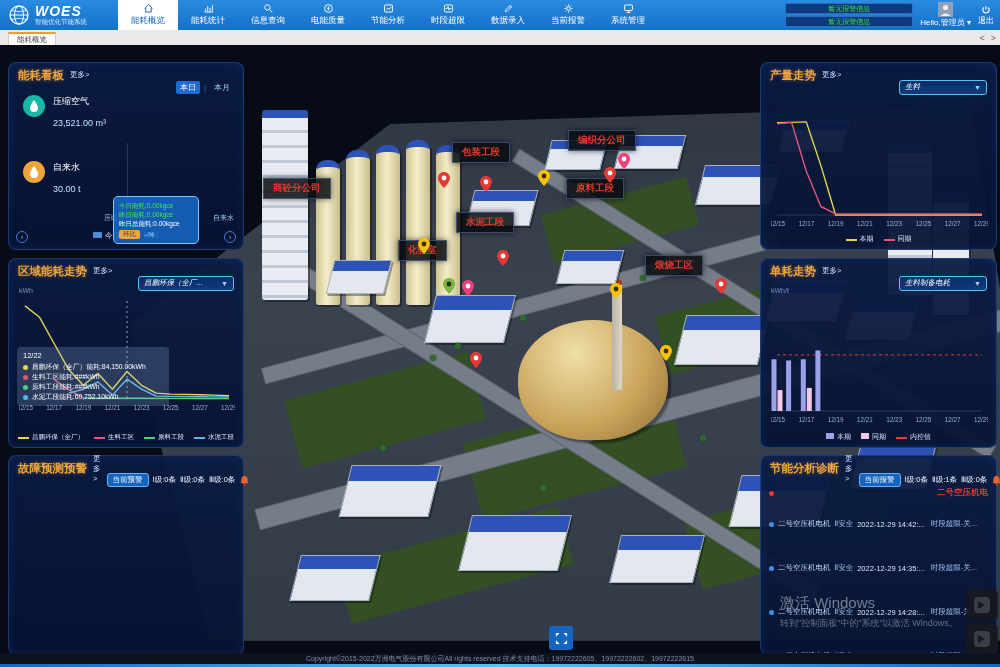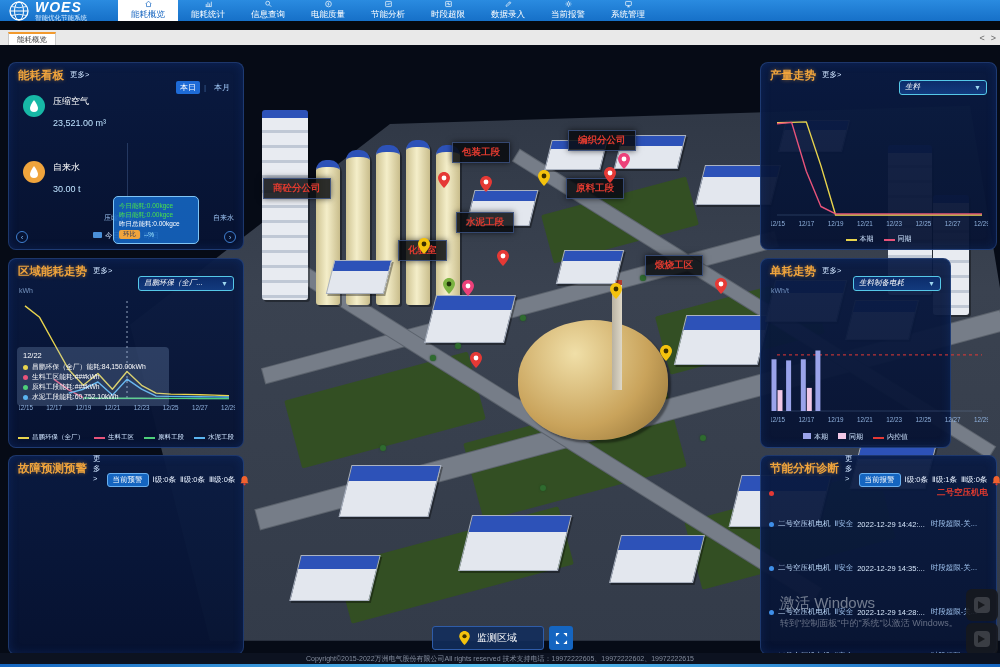--- a/index.html
+++ b/index.html
@@ -1,21 +1,21 @@
 <!DOCTYPE html>
 <html><head>
 <meta charset="utf-8">
 <style>
   * { margin:0; padding:0; box-sizing:border-box; }
   html,body { width:1000px; height:667px; overflow:hidden; background:#05080f;
     font-family:"Liberation Sans","DejaVu Sans",sans-serif; }
   #app { position:relative; width:1000px; height:667px; overflow:hidden; }
 
   
-  .topnav { position:absolute; left:0; top:0; width:1000px; height:21px; z-index:20;
+  .topnav { position:absolute; left:0; top:0; width:1000px; height:30px; z-index:20;
     background:linear-gradient(#2a8be0,#1670c8); display:flex; align-items:stretch; }
   .logo { display:flex; align-items:center; gap:5px; padding:0 10px 0 8px; min-width:118px;}
   .logo-globe { width:22px; height:22px; }
   .logo-txt .t1 { color:#fff; font-size:14px; font-weight:bold; font-style:italic; letter-spacing:1px; line-height:14px;}
   .logo-txt .t2 { color:#d8ecff; font-size:6.5px; line-height:8px; }
   .nav-items { display:flex; }
   .nav-item { width:60px; display:flex; flex-direction:column; align-items:center; justify-content:center;
     color:#fff; font-size:8.5px; cursor:pointer; gap:1px; }
   .nav-item svg { width:11px; height:11px; stroke:#fff; fill:none; stroke-width:1.2; }
   .nav-item.active { background:#fff; color:#1565c0; }
@@ -215,20 +215,43 @@
       <span>当前报警</span>
     </div>
     <div class="nav-item">
       <svg viewBox="0 0 14 14">
             <rect x="2" y="2.5" width="10" height="7" rx="1"></rect>
             <path d="M7 9.5V12 M4.5 12H9.5"></path>
           </svg>
       <span>系统管理</span>
     </div>
   </div>
+  <div class="nav-right">
+    <div class="alert-col">
+      <div class="alert-bar">暂无报警信息</div>
+      <div class="alert-bar">暂无报警信息</div>
+    </div>
+    <div class="user-col">
+      <div class="avatar">
+        <svg viewBox="0 0 15 15">
+              <rect width="15" height="15" fill="#8fa0b5"></rect>
+              <circle cx="7.5" cy="5.5" r="2.6" fill="#e8edf4"></circle>
+              <path d="M2.5 14 Q7.5 8.5 12.5 14 Z" fill="#e8edf4"></path>
+            </svg>
+      </div>
+      <div class="user-name">Hello,管理员 ▾</div>
+    </div>
+    <div class="exit-col">
+      <svg viewBox="0 0 12 12">
+            <path d="M6 1.5 V5.5"></path>
+            <path d="M3.4 3 A3.8 3.8 0 1 0 8.6 3"></path>
+          </svg>
+      <span class="exit-label">退出</span>
+    </div>
+  </div>
 </div>
 
 <div class="tabstrip">
   <div class="tab">能耗概览</div>
   <div class="tab-arrows">
     <span>&lt;</span>
     <span>&gt;</span>
   </div>
 </div>
 
@@ -338,27 +361,20 @@
     </svg>
 <svg class="pin" style="left:462px;top:280px;" viewBox="0 0 12 16">
       <path d="M6 0C2.7 0 0 2.7 0 6c0 4 6 10 6 10s6-6 6-10C12 2.7 9.3 0 6 0z" fill="#ec407a"></path>
       <circle cx="6" cy="6" r="2.4" fill="#fff"></circle>
     </svg>
 <svg class="pin" style="left:618px;top:153px;" viewBox="0 0 12 16">
       <path d="M6 0C2.7 0 0 2.7 0 6c0 4 6 10 6 10s6-6 6-10C12 2.7 9.3 0 6 0z" fill="#ec407a"></path>
       <circle cx="6" cy="6" r="2.4" fill="#fff"></circle>
     </svg>
 
-<div class="monitor-btn">
-  <svg width="11" height="14" viewBox="0 0 12 16">
-        <path d="M6 0C2.7 0 0 2.7 0 6c0 4 6 10 6 10s6-6 6-10C12 2.7 9.3 0 6 0z" fill="#f4c20d"></path>
-        <circle cx="6" cy="6" r="2.4" fill="#3a2e00"></circle>
-      </svg>
-  <span>监测区域</span>
-</div>
 <div class="fs-btn">
   <svg width="13" height="13" viewBox="0 0 14 14" fill="#fff">
     <path d="M1 5V1h4L1 5zM13 5V1H9l4 4zM1 9v4h4L1 9zM13 9v4H9l4-4z"></path>
   </svg>
 </div>
 
 <div class="panel" style="left:8px;top:62px;width:236px;height:188px;">
   <div class="p-head">
     <span class="p-title">能耗看板</span>
     <span class="p-more">更多&gt;</span>
@@ -507,21 +523,21 @@
           <text x="211" y="131" font-size="6.3" fill="#8fb0dc" text-anchor="middle" font-family="Liberation Sans,DejaVu Sans,sans-serif">12/29</text>
           <path d="M6.0 27.8 L20.6 27.4 L35.3 26.9 L49.9 70.6 L64.6 120.0 L79.2 120.0 L93.9 120.0 L108.5 120.0 L123.1 120.0 L137.8 120.0 L152.4 120.0 L167.1 120.0 L181.7 120.0 L196.4 120.0 L211.0 120.0 " fill="none" stroke="#e8d44d" stroke-width="1.4" stroke-linejoin="round"></path>
           <path d="M6.0 28.8 L20.6 27.4 L35.3 76.3 L49.9 111.5 L64.6 118.9 L79.2 118.9 L93.9 118.9 L108.5 118.9 L123.1 118.9 L137.8 118.9 L152.4 118.9 L167.1 118.9 L181.7 118.9 L196.4 118.9 L211.0 118.9 " fill="none" stroke="#e8537a" stroke-width="1.4" stroke-linejoin="round"></path>
         </svg></div>
   <div class="c-legend">
     <span><span class="lsw" style="background: rgb(232, 212, 77);"></span><span>本期</span></span>
     <span><span class="lsw" style="background: rgb(232, 83, 122);"></span><span>同期</span></span>
   </div>
 </div>
 
-<div class="panel" style="left:760px;top:258px;width:191px;height:190px;">
+<div class="panel" style="left:760px;top:258px;width:237px;height:190px;">
   <div class="p-head">
     <span class="p-title">单耗走势</span>
     <span class="p-more">更多&gt;</span>
     <span class="p-right">
       <span class="dropdown">
         <span>生料制备电耗</span>
         <span class="caret">▼</span>
       </span>
     </span>
   </div>

